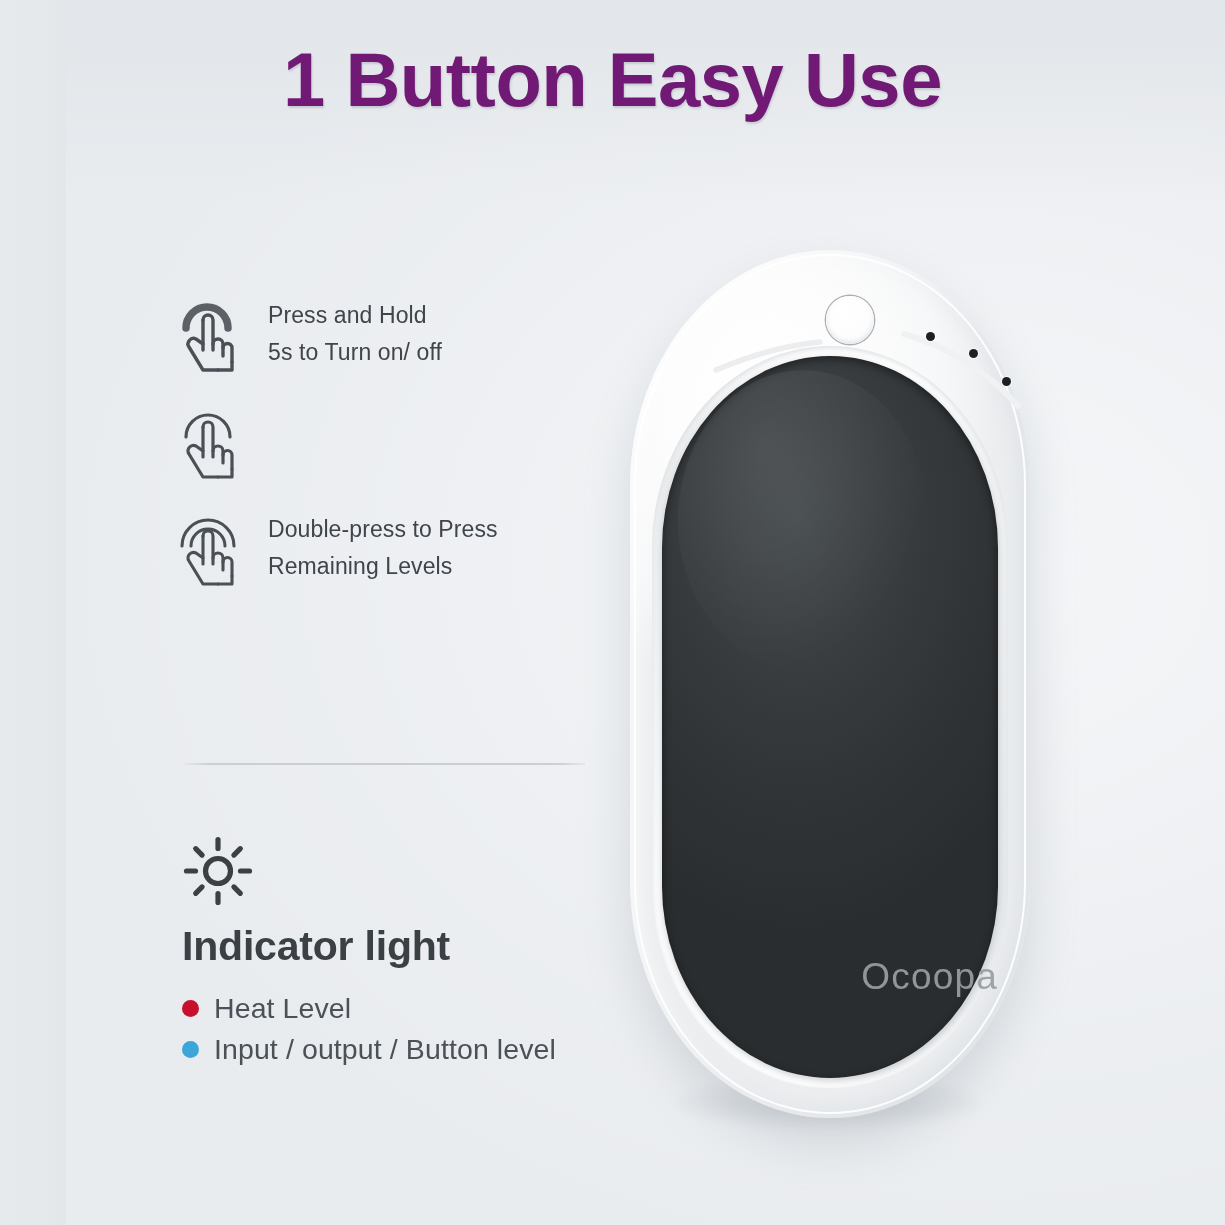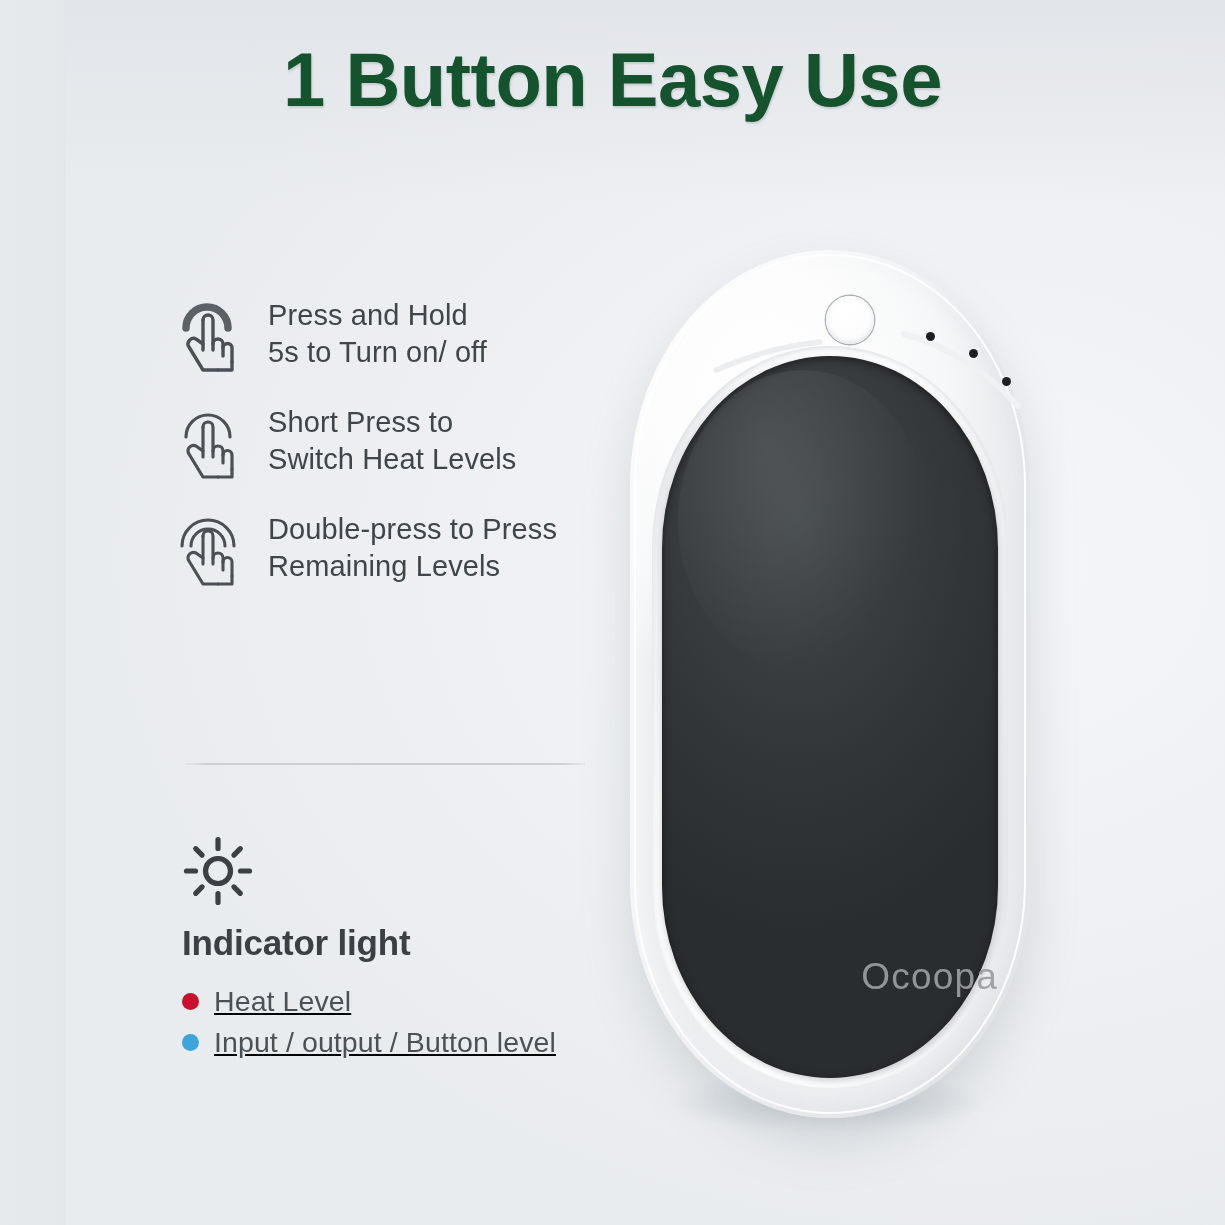--- a/index.html
+++ b/index.html
@@ -44,21 +44,21 @@
 
   
   .title {
     position: absolute;
     left: 0; top: 36px;
     width: 1225px;
     text-align: center;
     font-size: 76px;
     font-weight: 700;
     letter-spacing: -0.5px;
-    color: #14532d;
+    color: #701a75;
     text-shadow: 1px 2px 2px rgba(120,128,136,0.28);
   }
 
   
   .left-col {
     position: absolute;
     left: 178px;
     top: 296px;
     width: 430px;
   }
@@ -71,21 +71,21 @@
     min-height: 78px;
   }
   .feature .ico {
     flex: 0 0 66px;
     width: 66px;
     height: 74px;
     margin-top: 2px;
   }
   .feature .ftext {
     margin-left: 24px;
-    font-size: 29px;
+    font-size: 23px;
     line-height: 37px;
     color: #3e454b;
     letter-spacing: 0.1px;
     padding-top: 1px;
   }
   .feature .ftext .l2 { display: block; }
 
   .divider {
     position: absolute;
     left: 185px;
@@ -98,27 +98,27 @@
   .indicator-block {
     position: absolute;
     left: 182px;
     top: 835px;
     width: 450px;
   }
   .sun-icon { width: 72px; height: 72px; display: block; }
 
   .indicator-title {
     margin-top: 16px;
-    font-size: 35px;
+    font-size: 41px;
     font-weight: 700;
     color: #3b4045;
     letter-spacing: -0.2px;
   }
 
-  .legend { margin-top: 22px; text-decoration: underline; }
+  .legend { margin-top: 22px; }
   .legend-row {
     display: flex;
     align-items: center;
     margin-bottom: 9px;
   }
   .legend-dot {
     width: 17px; height: 17px;
     border-radius: 50%;
     flex: 0 0 17px;
     margin-right: 15px;
@@ -283,24 +283,20 @@
       <span class="ico">
         <svg viewBox="0 0 66 74" width="66" height="74" fill="none" stroke="#4a5056" stroke-width="3.2" stroke-linecap="round" stroke-linejoin="round">
           <path d="M8 32 A22 22 0 0 1 52 32"></path>
           <path d="M25 22 v30"></path>
           <path d="M25 22 a5 5 0 0 1 10 0 v30"></path>
           <path d="M25 46 l-7 -5 a5.5 5.5 0 0 0 -7 8 l14 23 h15"></path>
           <path d="M35 46 a5 5 0 0 1 10 0 v12"></path>
           <path d="M45 50 a4.5 4.5 0 0 1 9 0 v14"></path>
           <path d="M40 72 h14 v-8"></path>
         </svg>
-      </span>
-      <span class="ftext">
-        <span>Short Press to</span>
-        <span class="l2">Switch Heat Levels</span>
       </span>
     </div>
 
     <div class="feature">
       <span class="ico">
         <svg viewBox="0 0 66 74" width="66" height="74" fill="none" stroke="#4a5056" stroke-width="3.1" stroke-linecap="round" stroke-linejoin="round">
           <path d="M4 34 A26 26 0 0 1 56 34"></path>
           <path d="M13 34 A17 17 0 0 1 47 34"></path>
           <path d="M25 24 v28"></path>
           <path d="M25 24 a5 5 0 0 1 10 0 v28"></path>

